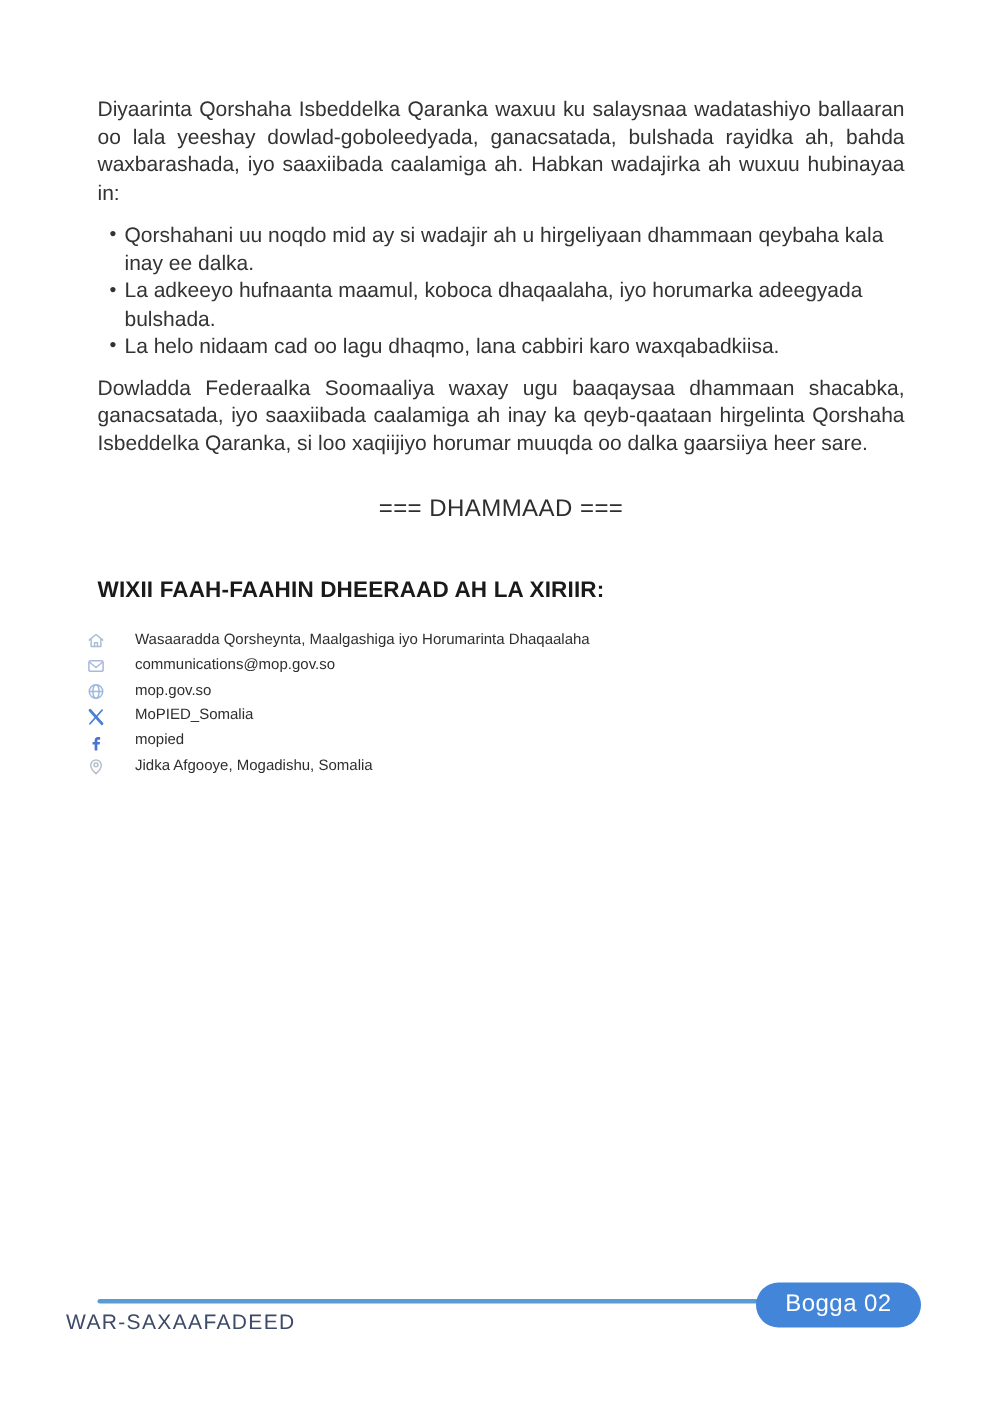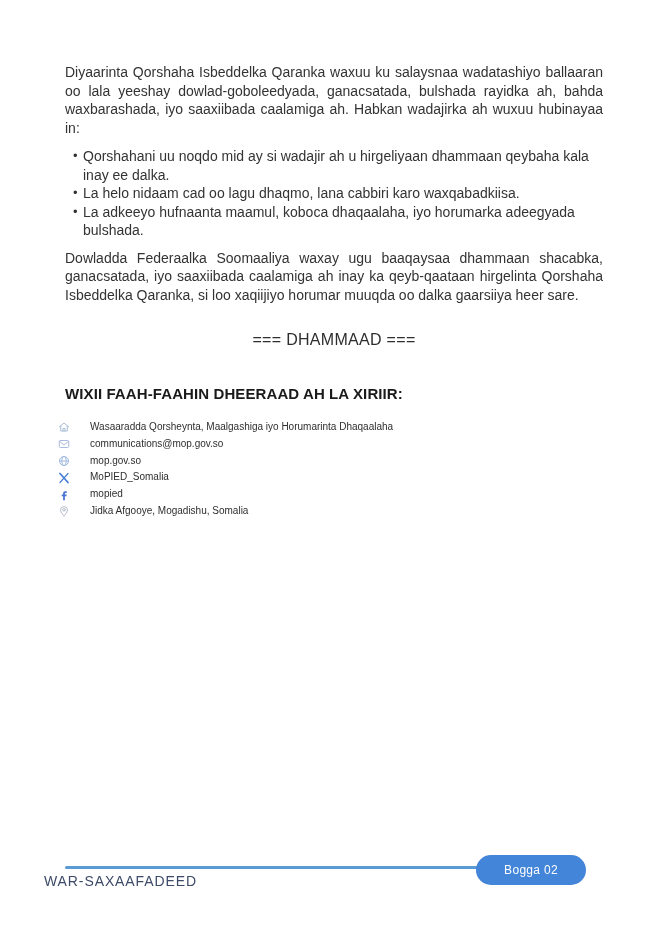--- a/index.html
+++ b/index.html
@@ -86,45 +86,45 @@
   }
   .footer-label {
     position: absolute;
     left: 44px; top: 873px;
     font-size: 14px;
     font-weight: 500;
     letter-spacing: 0.9px;
   }
   .page-badge {
     position: absolute;
-    left: 476px; top: 855px;
+    left: 504px; top: 855px;
     width: 110px; height: 30px;
     border-radius: 16px;
     display: flex;
     align-items: center;
     justify-content: center;
-    font-size: 12px;
+    font-size: 16px;
     letter-spacing: 0.3px;
   }
 </style>
 </head>
 <body>
 
 <div class="page">
   <div class="content">
 
     <p class="para">Diyaarinta Qorshaha Isbeddelka Qaranka waxuu ku salaysnaa wadatashiyo ballaaran oo lala yeeshay dowlad-goboleedyada, ganacsatada, bulshada rayidka ah, bahda waxbarashada, iyo saaxiibada caalamiga ah. Habkan wadajirka ah wuxuu hubinayaa in:</p>
 
     <ul class="bullets">
 
         <li>Qorshahani uu noqdo mid ay si wadajir ah u hirgeliyaan dhammaan qeybaha kala inay ee dalka.</li>
 
+        <li>La adkeeyo hufnaanta maamul, koboca dhaqaalaha, iyo horumarka adeegyada bulshada.</li>
+
         <li>La helo nidaam cad oo lagu dhaqmo, lana cabbiri karo waxqabadkiisa.</li>
-
-        <li>La adkeeyo hufnaanta maamul, koboca dhaqaalaha, iyo horumarka adeegyada bulshada.</li>
       </ul>
 
     <p class="para closing">Dowladda Federaalka Soomaaliya waxay ugu baaqaysaa dhammaan shacabka, ganacsatada, iyo saaxiibada caalamiga ah inay ka qeyb-qaataan hirgelinta Qorshaha Isbeddelka Qaranka, si loo xaqiijiyo horumar muuqda oo dalka gaarsiiya heer sare.</p>
 
     <div class="end-marker">=== DHAMMAAD ===</div>
 
     <h2 class="contact-heading">WIXII FAAH-FAAHIN DHEERAAD AH LA XIRIIR:</h2>
 
     <div class="contacts">
 

